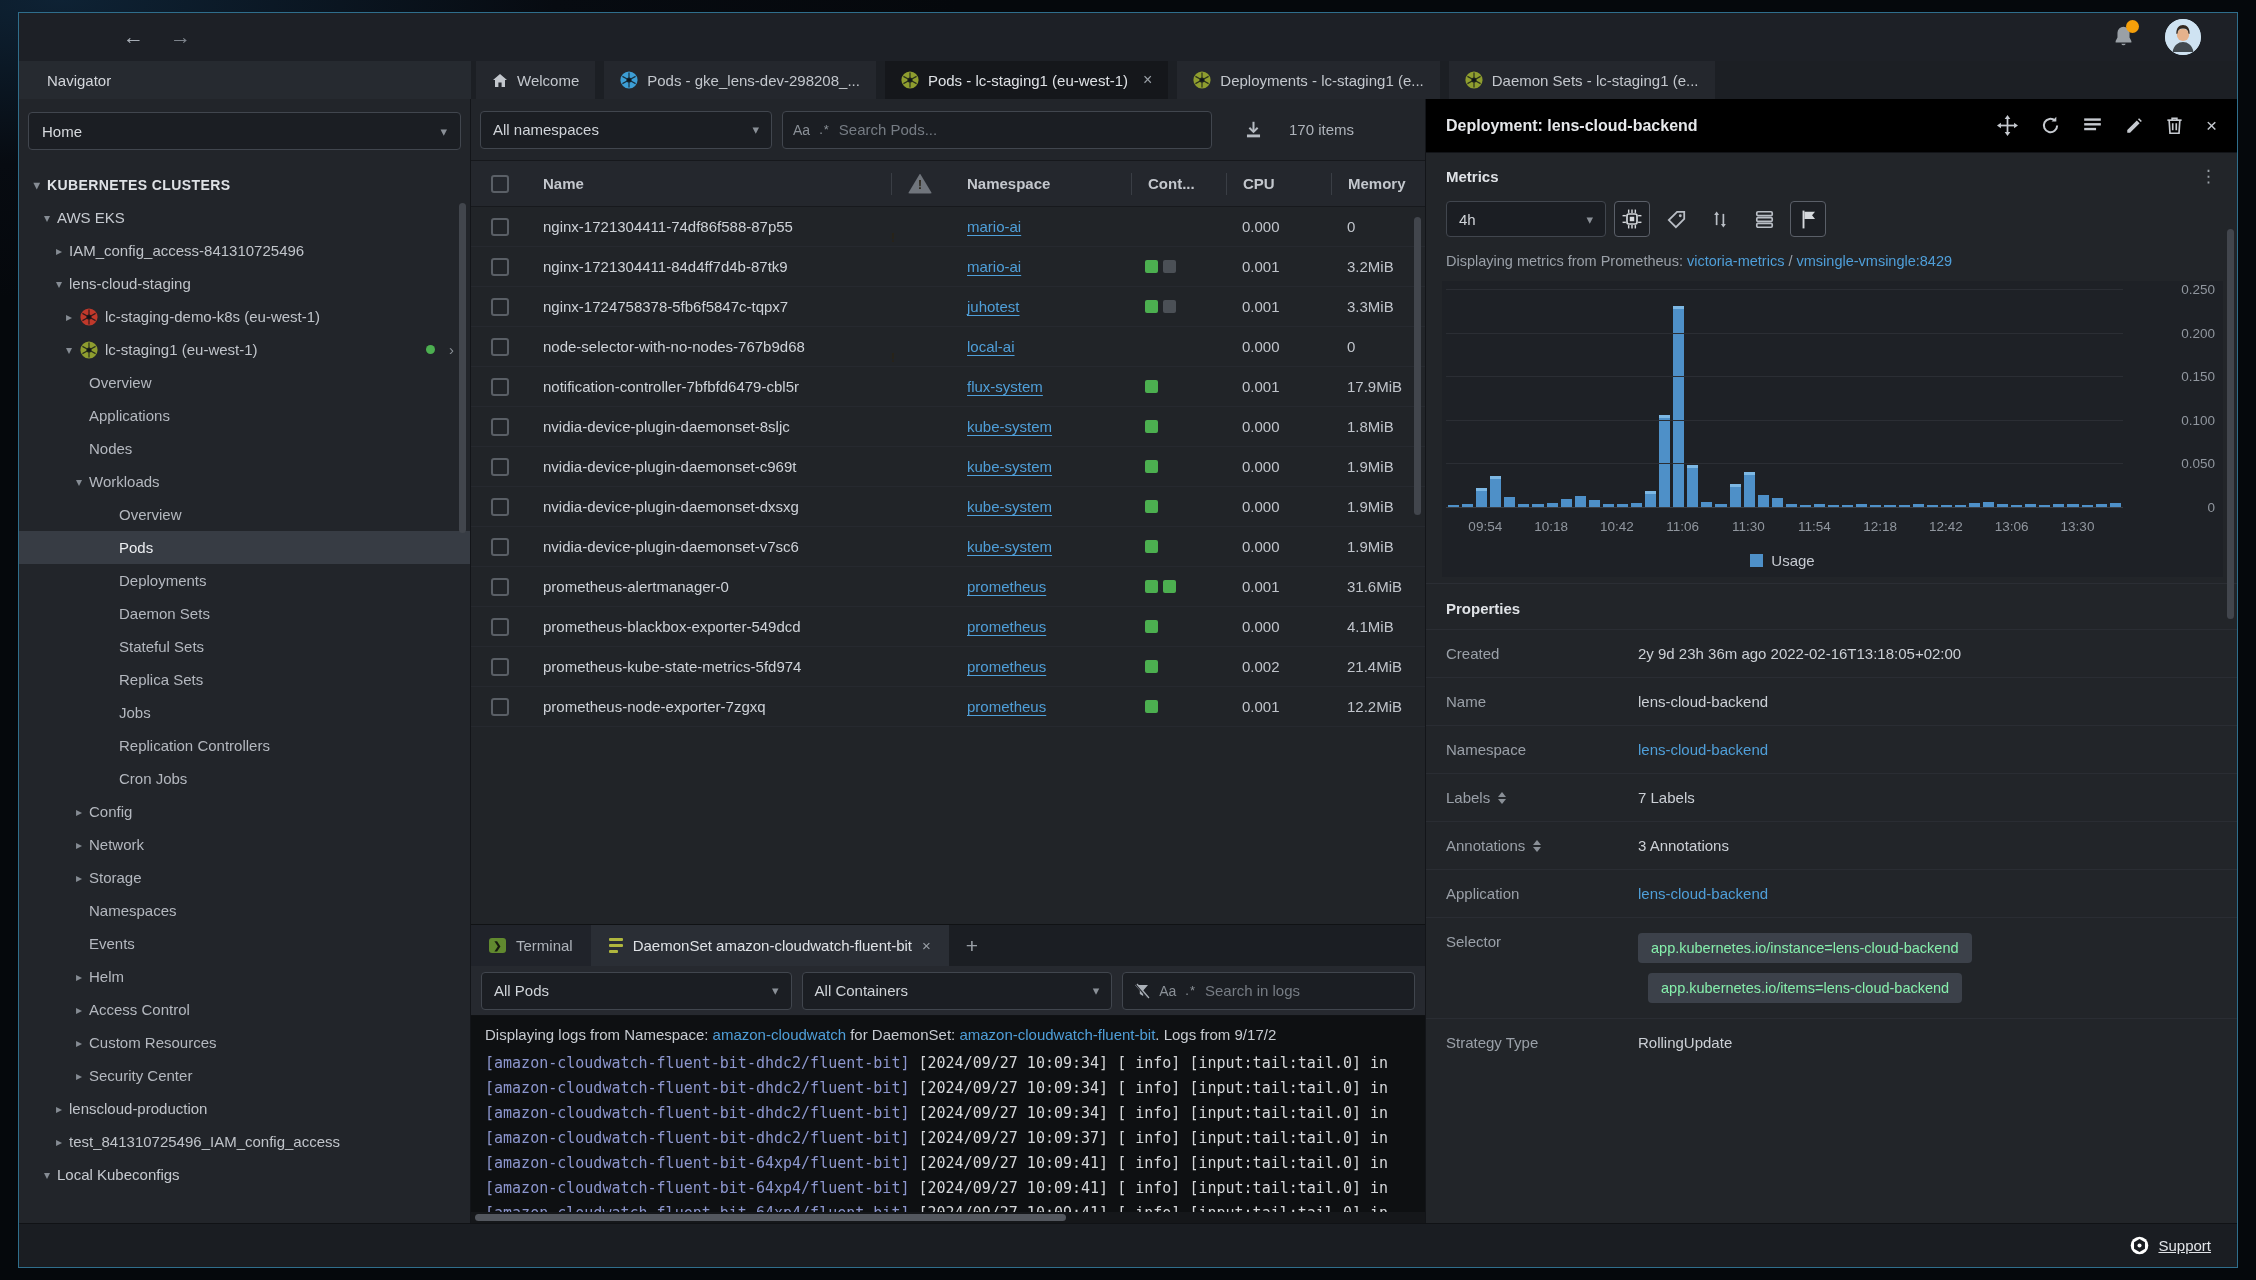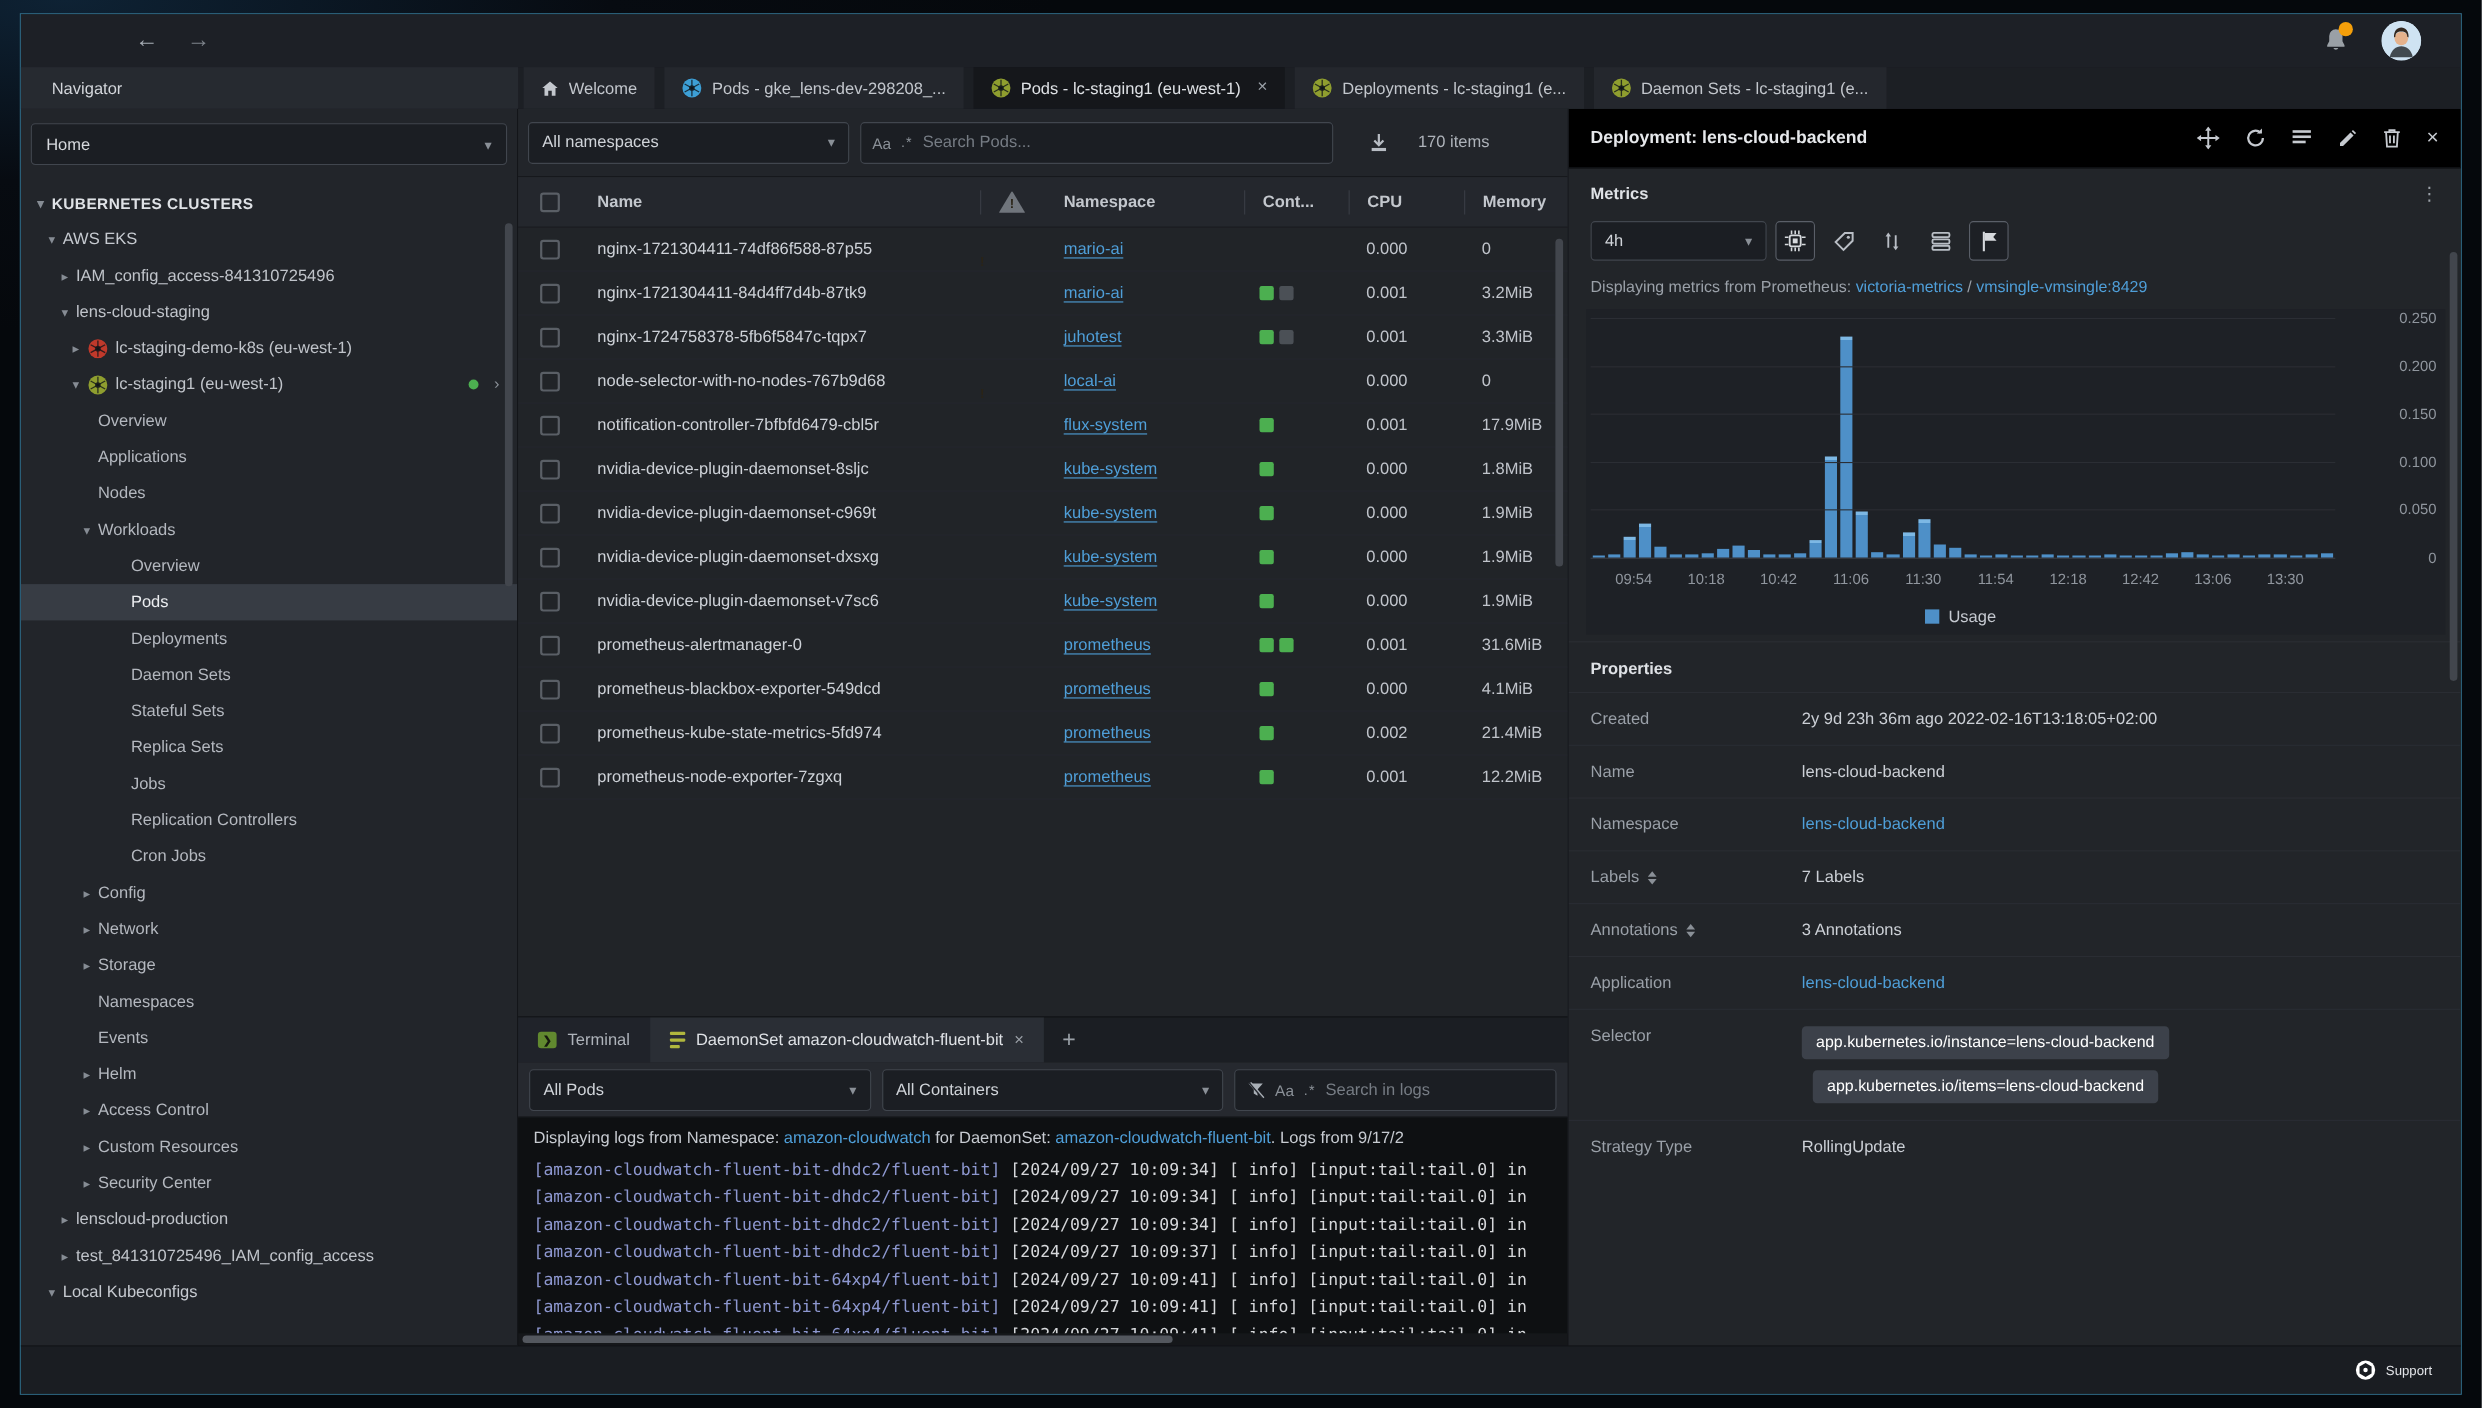--- a/index.html
+++ b/index.html
@@ -132,29 +132,29 @@
   .xlabs { position:absolute; left:4px; right:100px; bottom:40px; height:18px; }
   .xlab { position:absolute; transform:translateX(-50%); color:#90969e; font-size:13.5px; white-space:nowrap; }
   .legend { position:absolute; left:0; right:100px; bottom:8px; display:flex; align-items:center; justify-content:center; gap:8px; color:#c6cad1; }
   .legend .lsq { width:13px; height:13px; background:#4e90c8; }
   
   .props-head { padding:16px 20px 12px 20px; border-top:1px solid #2b2e34; margin-top:6px; }
   .prow { display:grid; grid-template-columns:192px 1fr; padding:15px 20px; border-top:1px solid #2a2d33; align-items:start; }
   .plabel { color:#9aa0a8; display:flex; align-items:center; gap:8px; }
   .pvalue { color:#ccd0d6; }
   .chips { display:flex; flex-direction:column; gap:10px; align-items:flex-start; }
-  .chip { background:#3c414a; color:#ffffff; border-radius:4px; padding:7px 13px; font-size:14.5px; }
+  .chip { background:#3c414a; color:#86efac; border-radius:4px; padding:7px 13px; font-size:14.5px; }
   .chip:nth-child(2) { margin-left:10px; }
   .sorter { display:inline-flex; flex-direction:column; gap:2px; }
   .sorter i { display:block; width:0; height:0; border-left:4px solid transparent; border-right:4px solid transparent; }
   .sorter .su { border-bottom:5px solid #8a9097; }
   .sorter .sd { border-top:5px solid #8a9097; }
   
   .statusbar { height:44px; flex:none; background:#1a1d22; border-top:1px solid #101215; display:flex; align-items:center; }
-  .support { margin-left:auto; margin-right:26px; display:flex; align-items:center; gap:9px; color:#e2e4e8; font-size:12px; }
+  .support { margin-left:auto; margin-right:26px; display:flex; align-items:center; gap:9px; color:#e2e4e8; font-size:15px;text-decoration:underline; }
 </style>
 </head>
 <body>
 
 <div id="window">
 
   <div class="topbar">
     <div class="navarrows">
       <span class="arr">←</span>
       <span class="arr fwd">→</span>

